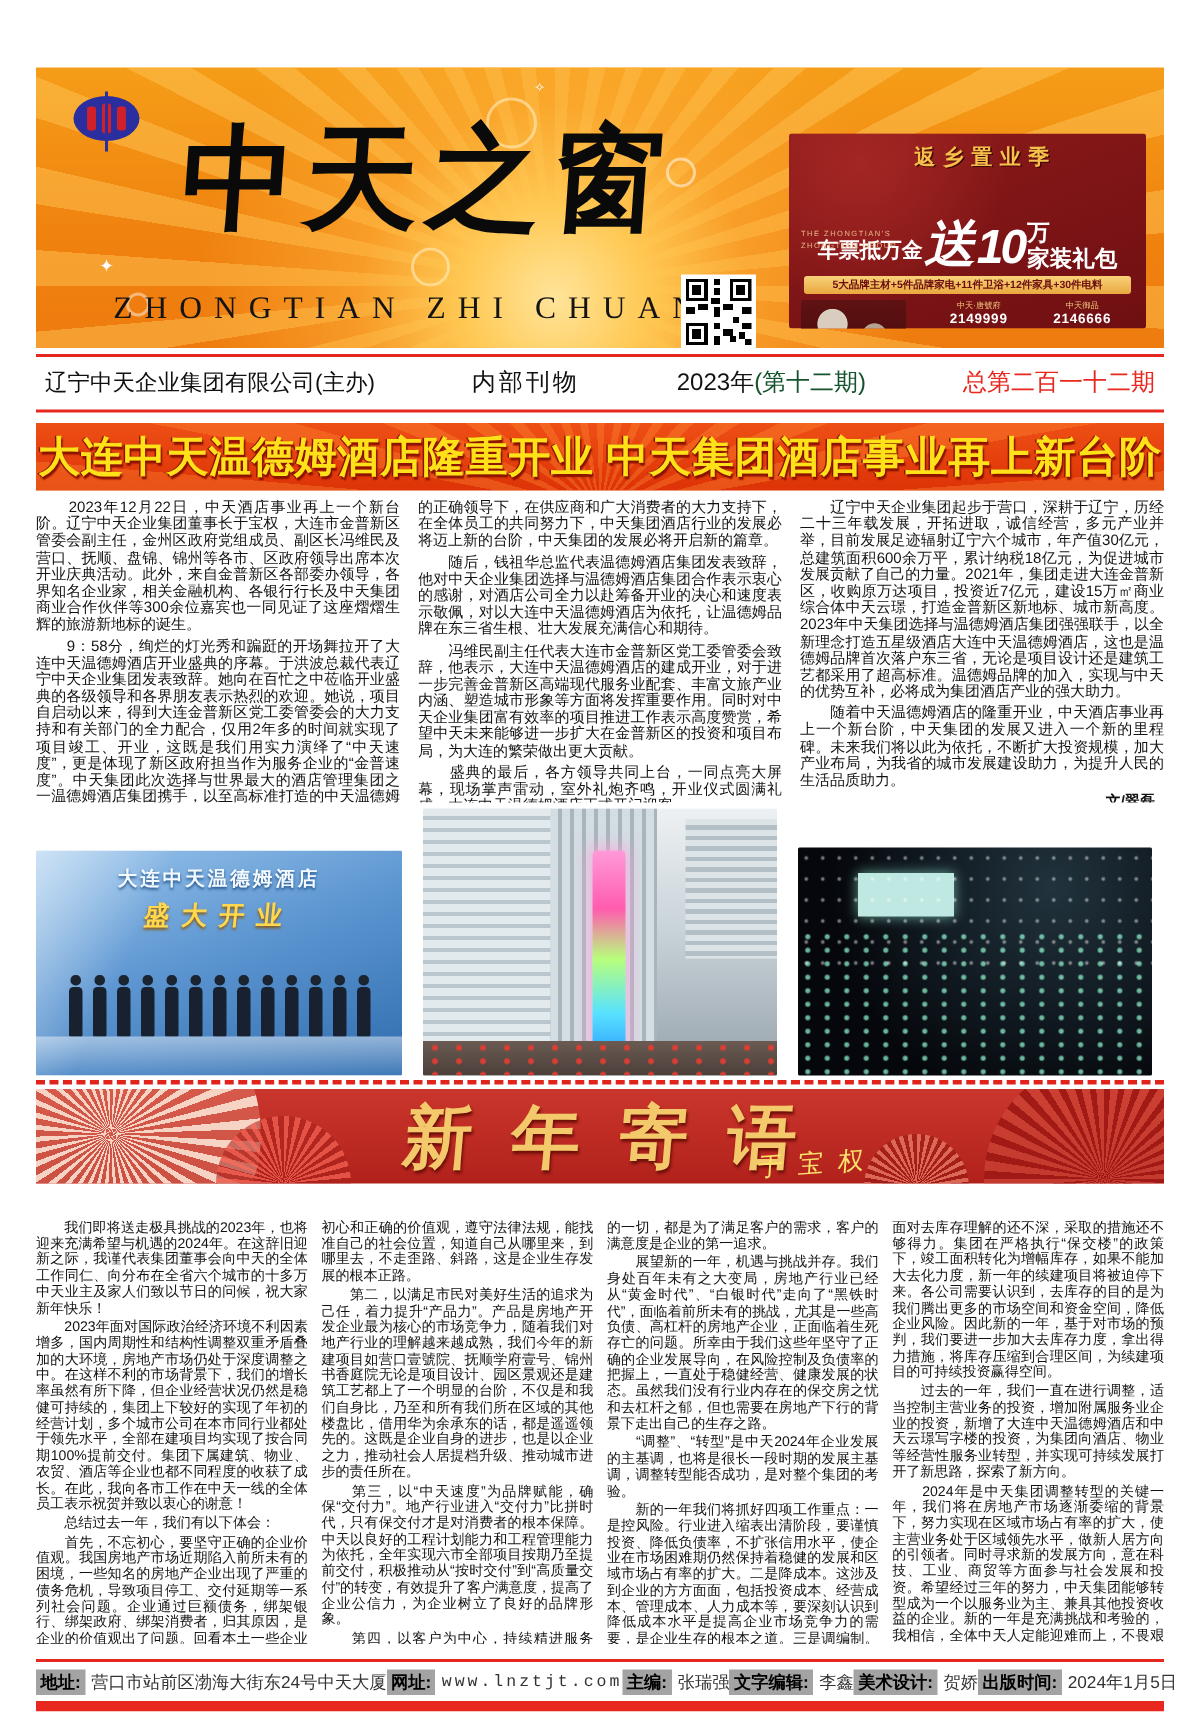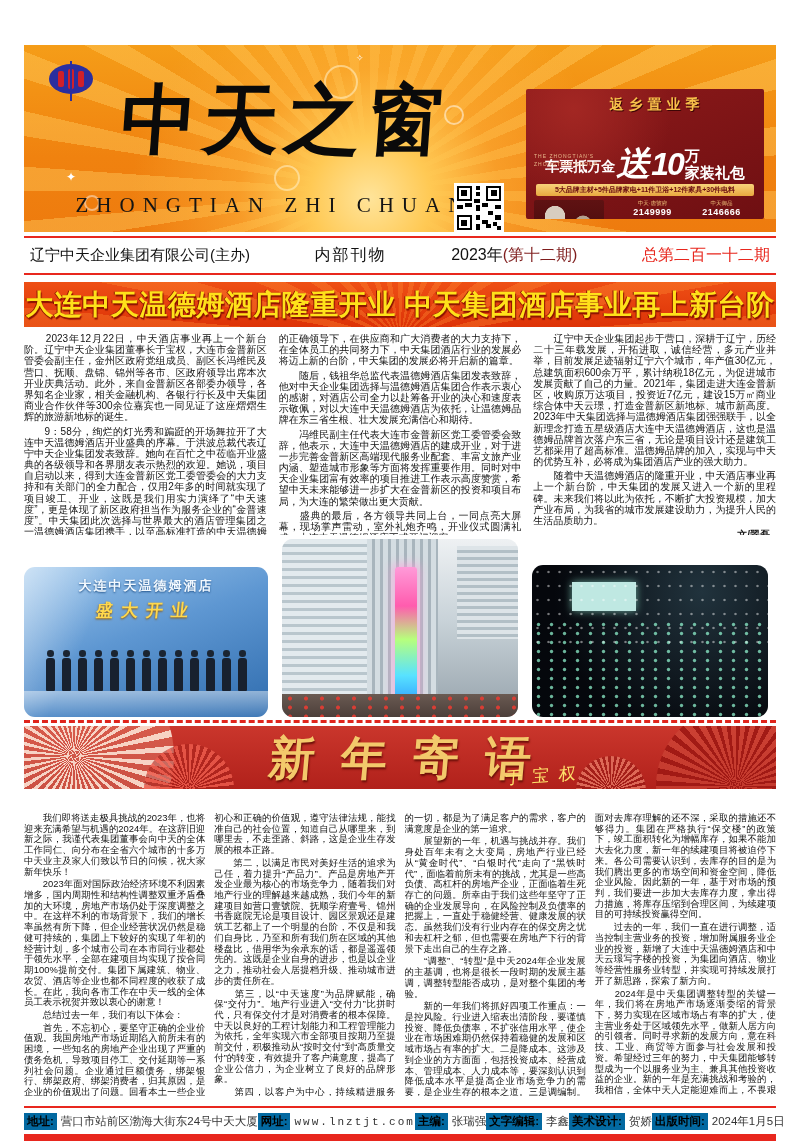--- a/index.html
+++ b/index.html
@@ -57,42 +57,42 @@
 
   .qr { position:absolute; left:430px; top:138px; width:50px; height:50px; background:#fff; padding:3px; }
   .qr svg { display:block; width:100%; height:100%; }
 
   
   .infobar { margin-top:4px; border-top:2px solid #e8271e; border-bottom:2px solid #e8271e;
     display:flex; align-items:center; justify-content:space-between; padding:7px 6px; }
   .infobar .pub { font-size:15px; color:#111; }
   .infobar .cat { font-size:16px; color:#111; letter-spacing:2px; }
   .infobar .year { font-size:16px; color:#111; }
-  .infobar .issue { color:#7f1d1d; }
+  .infobar .issue { color:#14532d; }
   .infobar .total { font-size:16px; color:#e8271e; }
 
   
   .headline { margin-top:7px; height:45px; position:relative; overflow:hidden;
     background:
       repeating-conic-gradient(from -90deg at 50% 130%, rgba(255,140,50,.35) 0deg 5deg, rgba(255,120,40,0) 5deg 11deg),
       linear-gradient(180deg,#ee4f15 0%, #dd3307 100%);
     display:flex; align-items:center; justify-content:center; }
   .headline span { font-size:28px; font-weight:900; color:#ffe11a; letter-spacing:.5px; white-space:nowrap;
     text-shadow:1px 2px 1px #8a1200, -1px 0 0 #8a1200; }
 
   
   .story { margin-top:6px; display:flex; gap:12px; }
   .story .col { width:243px; height:202px; overflow:hidden; font-size:10px; line-height:1.12;
     color:#121212; text-align:justify; }
   .story .col p { margin-bottom:3px; }
   .byline { text-align:right; font-weight:bold; font-size:10px; padding-right:6px; }
 
   
   .photos { display:flex; gap:14px; align-items:flex-end; height:182px; }
-  .photo { position:relative; overflow:hidden; border-radius:11px; }
+  .photo { position:relative; overflow:hidden; border-radius:1px; }
   .photo1 { width:244px; height:150px; background:
       linear-gradient(115deg, rgba(255,255,255,.5) 0%, rgba(255,255,255,0) 30%),
       linear-gradient(160deg,#9cc6ec 0%, #5e97d2 45%, #2f6cae 100%); }
   .p1-line1 { margin-top:10px; text-align:center; font-size:13px; font-weight:bold; color:#f2f9ff;
     letter-spacing:2px; text-shadow:0 1px 2px #1d4e85; }
   .p1-line2 { margin-top:4px; text-align:center; font-size:17px; font-weight:bold; color:#ffd84d;
     letter-spacing:8px; transform:skewX(-6deg); text-shadow:0 1px 2px #8a5200; }
   .people { position:absolute; bottom:26px; left:0; right:0; display:flex; justify-content:center; }
   .person { width:9px; height:33px; background:#18212f; border-radius:3px 3px 1px 1px; margin:0 3.5px; position:relative; }
   .person::before { content:""; position:absolute; top:-8px; left:1.5px; width:6.5px; height:6.5px;
@@ -146,21 +146,21 @@
   
   .essay { margin-top:24px; display:flex; gap:9px; }
   .essay .col { width:182px; height:283px; overflow:hidden; font-size:9.4px; line-height:1.14;
     color:#121212; text-align:justify; }
   .essay .col p { margin-bottom:2px; }
 
   
   .footer { margin-top:10px; border-top:2px solid #e8271e; padding-top:5px; }
   .footer-row { display:flex; align-items:center; justify-content:space-between; font-size:11.5px; color:#222; }
   .fitem { display:flex; align-items:center; gap:4px; white-space:nowrap; }
-  .flabel { background:#0369a1; color:#000; font-weight:bold; padding:1px 3px;text-align:center; }
+  .flabel { background:#a3a3a3; color:#000; font-weight:bold; padding:1px 3px;text-align:center; }
   .fval { color:#333; }
   .fval.url { letter-spacing:2px; font-family:"Liberation Mono", monospace; font-size:11px; }
   .footer-bar { margin-top:4px; height:7px; background:#e8271e; }
 </style>
 </head>
 <body>
 
 <div class="page">
 
   <header class="masthead">

